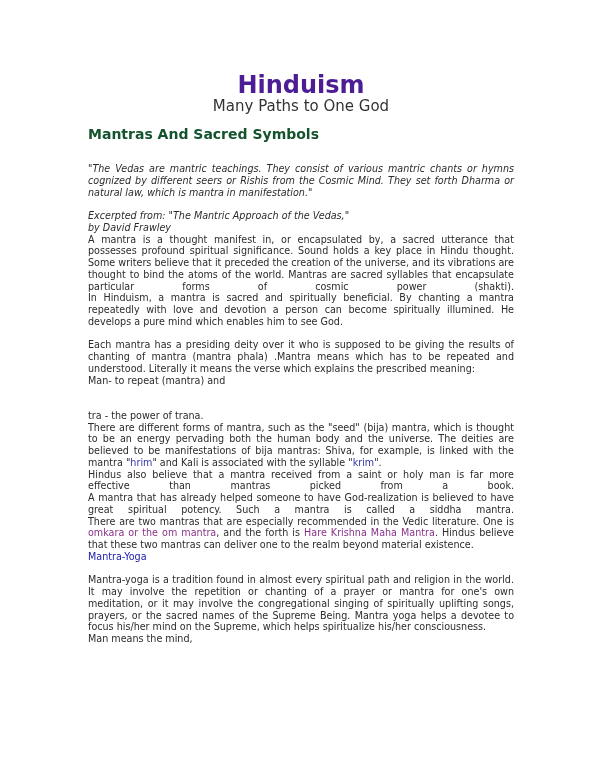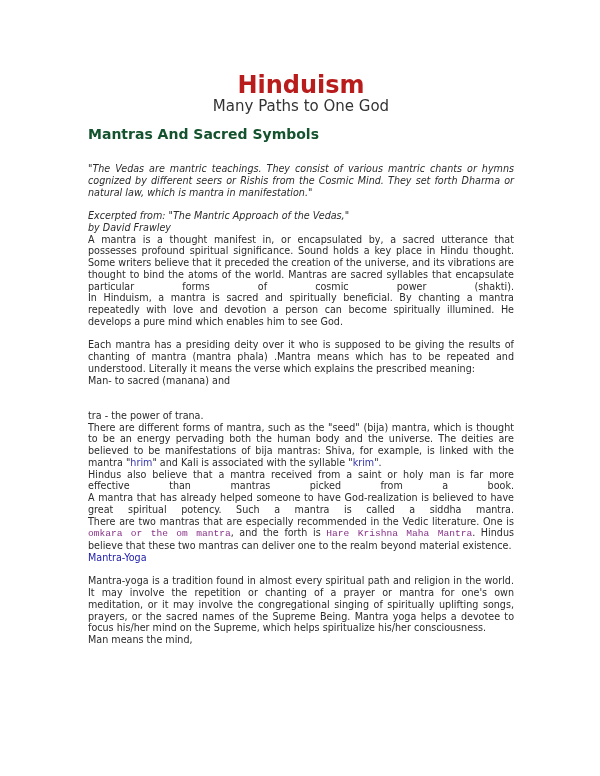--- a/index.html
+++ b/index.html
@@ -1,53 +1,53 @@
 <!DOCTYPE html>
 <html><head>
 <meta charset="utf-8">
 <style>
   html, body { margin: 0; padding: 0; background: #ffffff; }
   body { width: 600px; height: 776px; position: relative; overflow: hidden;
          font-family: "DejaVu Sans", "Liberation Sans", sans-serif; color: #2b2b2b; }
   .page { position: absolute; left: 88px; top: 0; width: 426px; }
   .site-title { position: absolute; left: 0; width: 426px; top: 70px; text-align: center;
-                font-size: 24px; font-weight: bold; color: #b91c1c; line-height: 30px; }
+                font-size: 24px; font-weight: bold; color: #4c1d95; line-height: 30px; }
   .site-subtitle { position: absolute; left: 0; width: 426px; top: 100px; text-align: center;
                    font-size: 15px; color: #333; line-height: 13px; }
   .section-title { position: absolute; left: 0; top: 125px; font-size: 14px; font-weight: bold;
                    color: #14532d; line-height: 18px; }
   .body { position: absolute; left: 0; top: 163px; width: 426px;
           font-size: 9.6px; line-height: 11.75px; text-align: justify; }
   .body p { margin: 0; }
   .quote { font-style: italic; }
   .gap { height: 11.75px; }
   .gap2 { height: 23.5px; }
   .link-blue { color: #3333aa; margin-top: 40px; }
-  .link-purple { color: #883388; font-family: Liberation Mono, monospace; }
+  .link-purple { color: #883388; }
   .subhead { color: #1a1aaa; font-weight: normal; }
   .justify-last { text-align-last: justify; }
 </style>
 </head>
 <body>
 
 <div class="page">
   <div class="site-title">Hinduism</div>
   <div class="site-subtitle">Many Paths to One God</div>
   <div class="section-title">Mantras And Sacred Symbols</div>
 
   <div class="body">
     <p class="quote">"The Vedas are mantric teachings. They consist of various mantric chants or hymns cognized by different seers or Rishis from the Cosmic Mind. They set forth Dharma or natural law, which is mantra in manifestation."</p>
     <div class="gap"></div>
     <p class="quote">Excerpted from: "The Mantric Approach of the Vedas,"</p>
     <p class="quote">by David Frawley</p>
     <p class="justify-last">A mantra is a thought manifest in, or encapsulated by, a sacred utterance that possesses profound spiritual significance. Sound holds a key place in Hindu thought. Some writers believe that it preceded the creation of the universe, and its vibrations are thought to bind the atoms of the world. Mantras are sacred syllables that encapsulate particular forms of cosmic power (shakti).</p>
     <p>In Hinduism, a mantra is sacred and spiritually beneficial. By chanting a mantra repeatedly with love and devotion a person can become spiritually illumined. He develops a pure mind which enables him to see God.</p>
     <div class="gap"></div>
     <p>Each mantra has a presiding deity over it who is supposed to be giving the results of chanting of mantra (mantra phala) .Mantra means which has to be repeated and understood. Literally it means the verse which explains the prescribed meaning:</p>
-    <p>Man- to sacred (manana) and</p>
+    <p>Man- to repeat (mantra) and</p>
     <div class="gap2"></div>
     <p>tra - the power of trana.</p>
     <p><span>There are different forms of mantra, such as the "seed" (bija) mantra, which is thought to be an energy pervading both the human body and the universe. The deities are believed to be manifestations of bija mantras: Shiva, for example, is linked with the mantra "</span><a class="link-blue">hrim</a><span>" and Kali is associated with the syllable "</span><a class="link-blue">krim</a><span>".</span></p>
     <p class="justify-last">Hindus also believe that a mantra received from a saint or holy man is far more effective than mantras picked from a book.</p>
     <p class="justify-last">A mantra that has already helped someone to have God-realization is believed to have great spiritual potency. Such a mantra is called a siddha mantra.</p>
     <p><span>There are two mantras that are especially recommended in the Vedic literature. One is </span><a class="link-purple">omkara or the om mantra</a><span>, and the forth is </span><a class="link-purple">Hare Krishna Maha Mantra</a><span>. Hindus believe that these two mantras can deliver one to the realm beyond material existence.</span></p>
     <p class="subhead">Mantra-Yoga</p>
     <div class="gap"></div>
     <p>Mantra-yoga is a tradition found in almost every spiritual path and religion in the world. It may involve the repetition or chanting of a prayer or mantra for one's own meditation, or it may involve the congregational singing of spiritually uplifting songs, prayers, or the sacred names of the Supreme Being. Mantra yoga helps a devotee to focus his/her mind on the Supreme, which helps spiritualize his/her consciousness.</p>
     <p>Man means the mind,</p>

